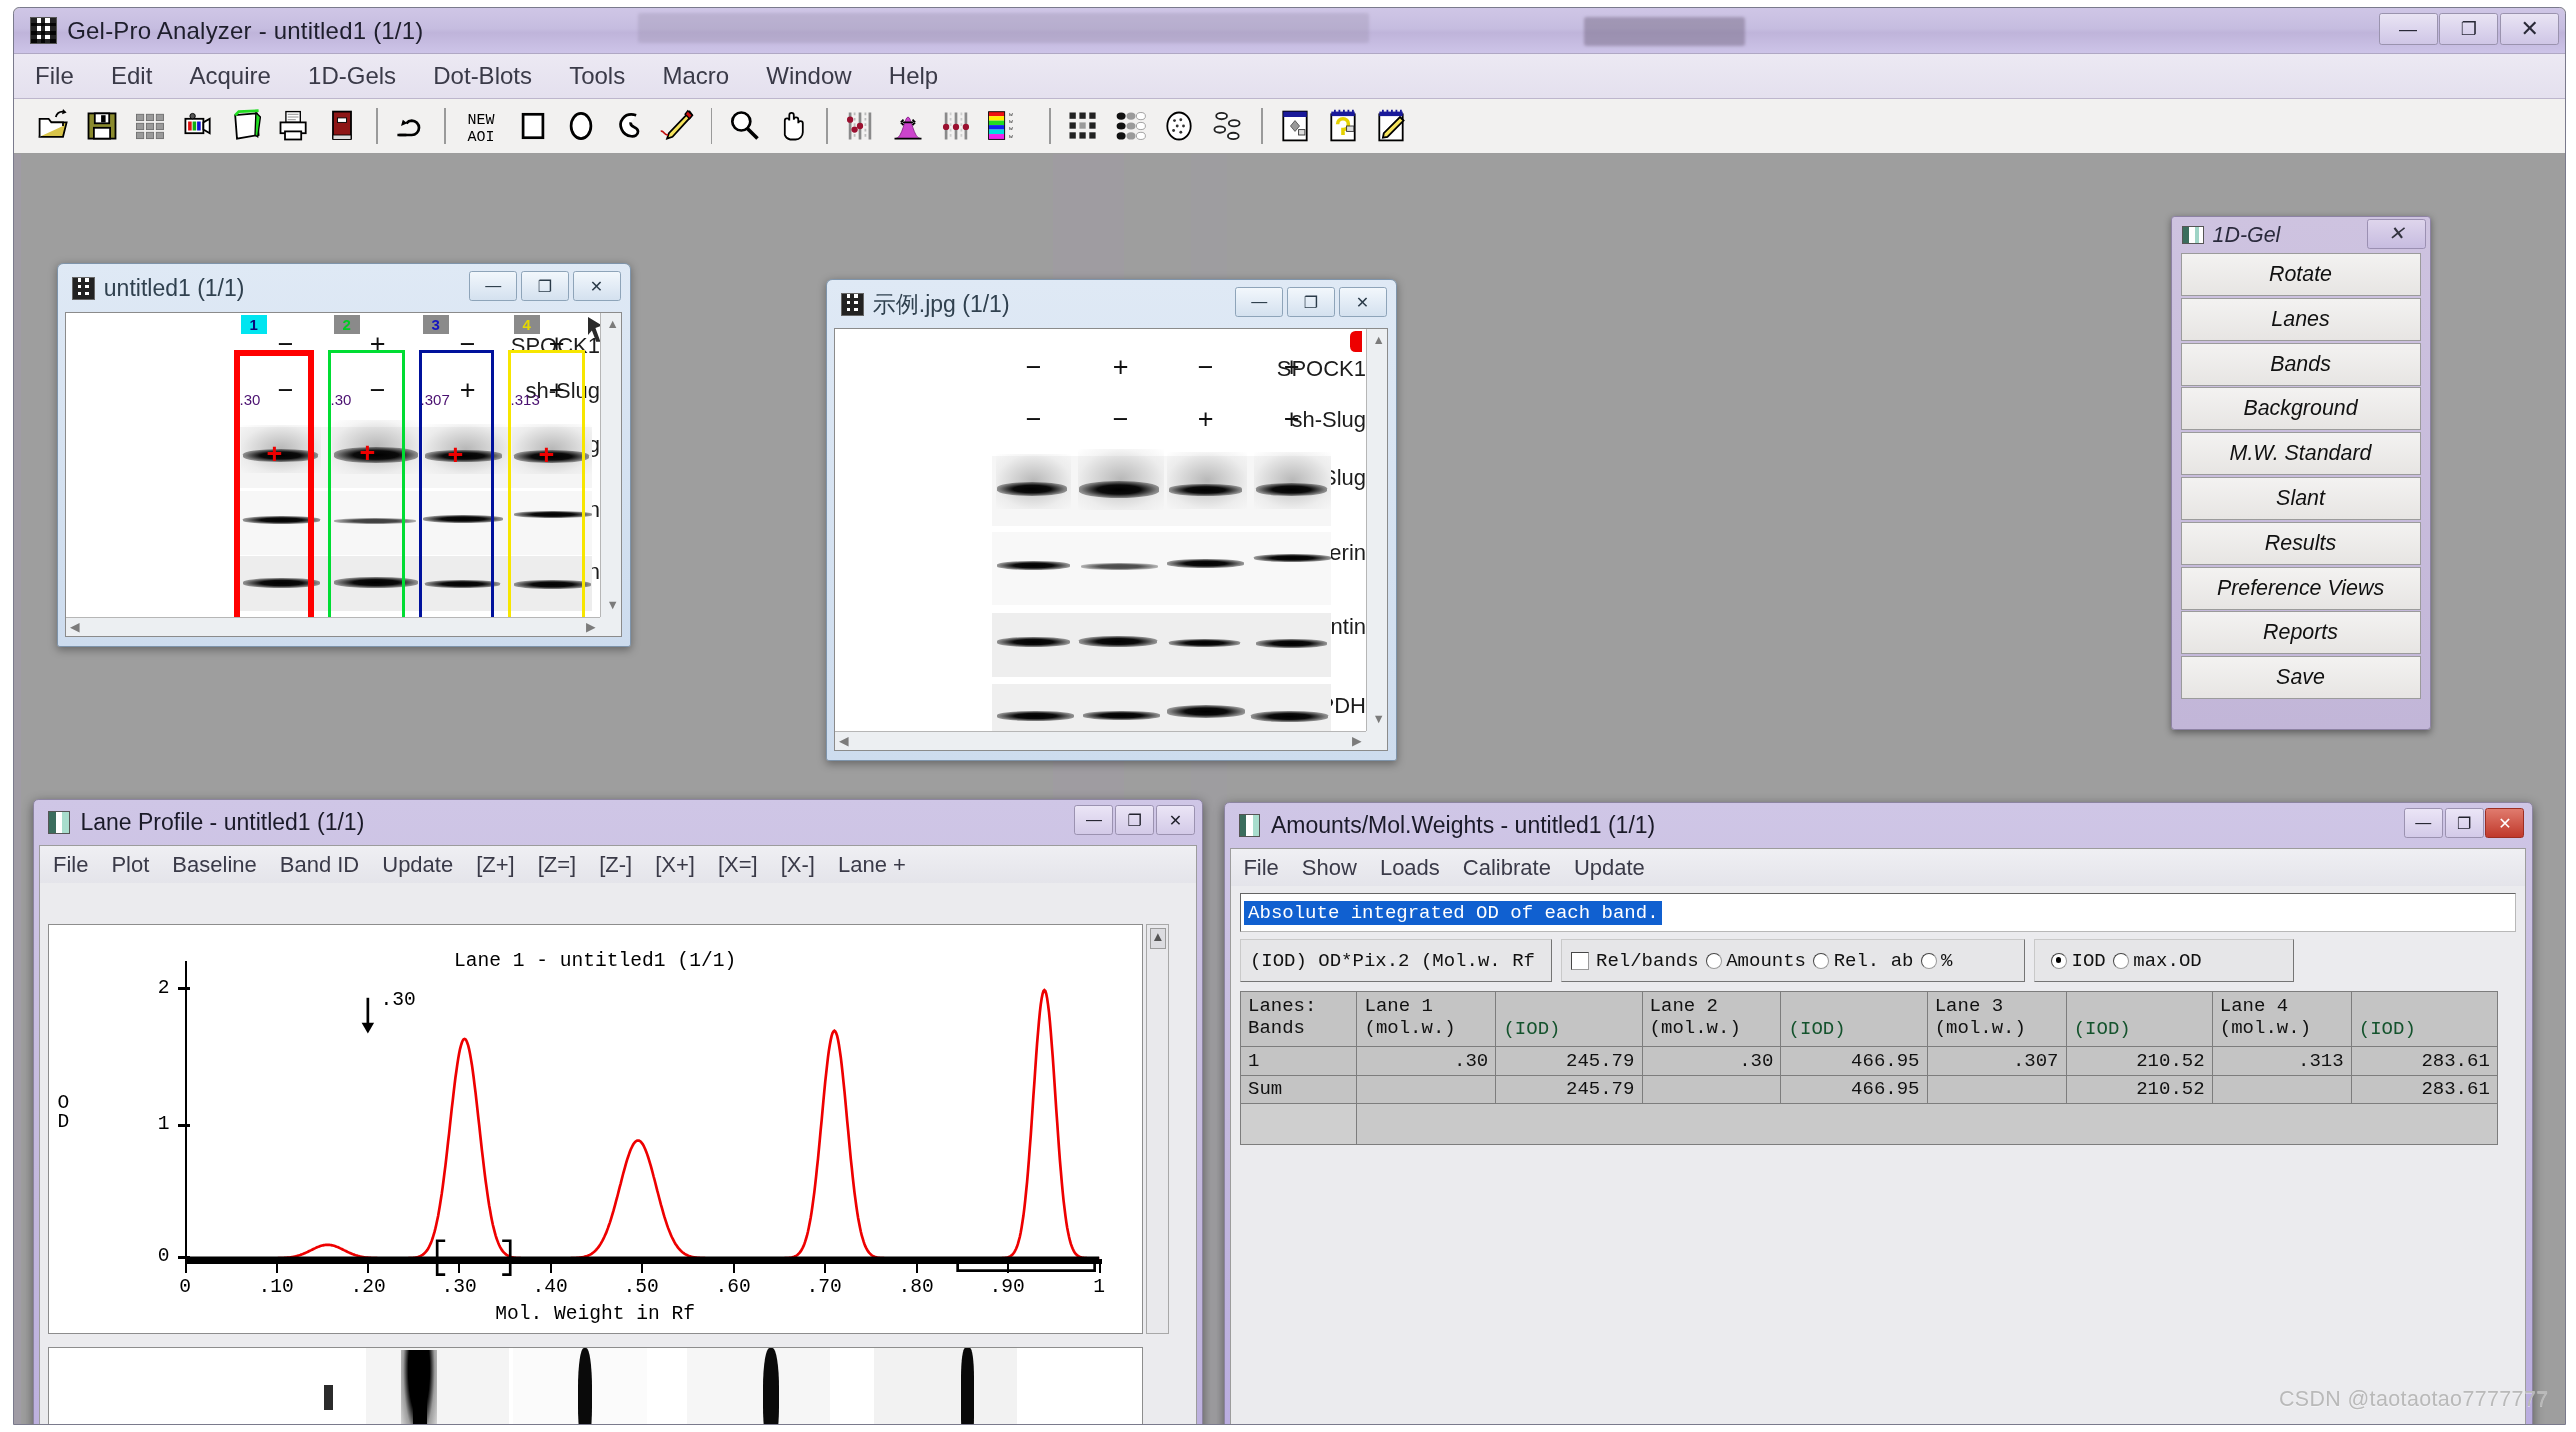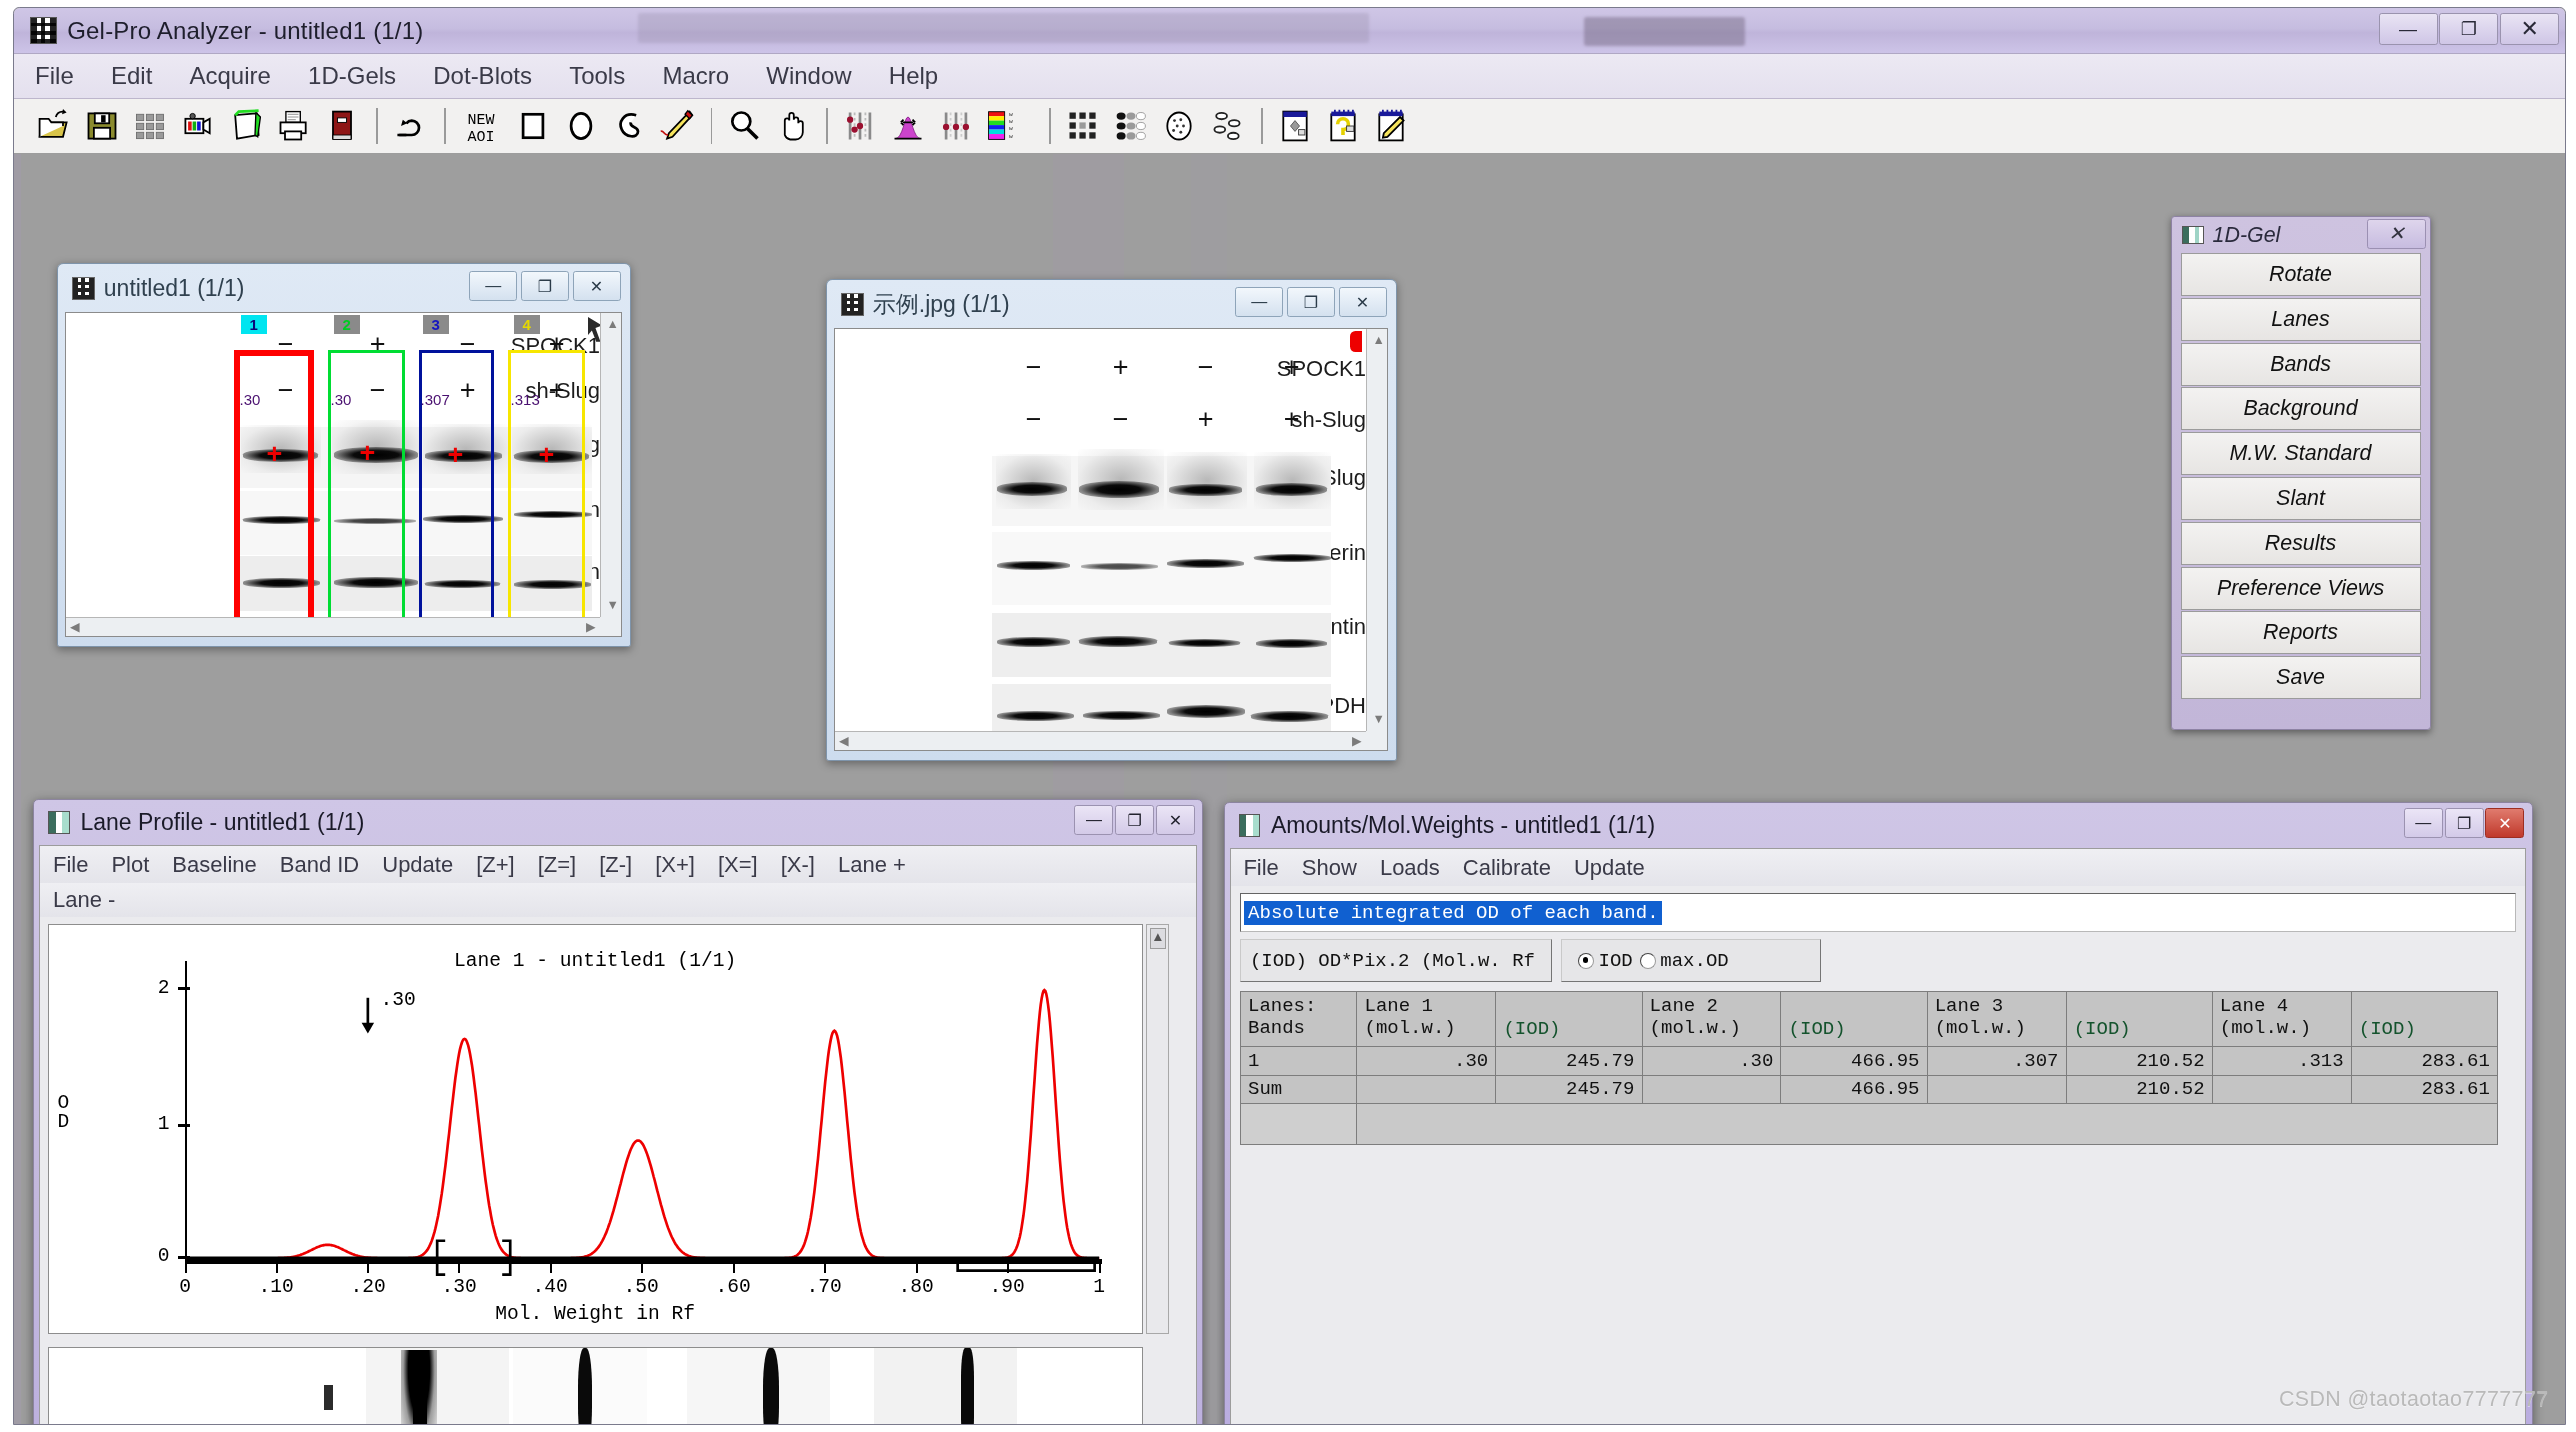--- a/index.html
+++ b/index.html
@@ -707,23 +707,20 @@
           <div class="pmenu">Baseline</div>
           <div class="pmenu">Band ID</div>
           <div class="pmenu">Update</div>
           <div class="pmenu">[Z+]</div>
           <div class="pmenu">[Z=]</div>
           <div class="pmenu">[Z-]</div>
           <div class="pmenu">[X+]</div>
           <div class="pmenu">[X=]</div>
           <div class="pmenu">[X-]</div>
           <div class="pmenu">Lane +</div>
-        </div>
-        <div class="pmenubar" style="height:34px;">
-          <div class="pmenu">Lane -</div>
         </div>
 
         <div id="chartbox" style="left:7.1px; top:78px; width:1095px; height:410px;">
           <div class="chart-title" style="top:25px;">Lane 1 - untitled1  (1/1)</div>
 
           <div class="ylab" style="left:9px; top:169px;">O<br>D</div>
 
           <div class="axis-line" style="left:136px; top:36px; width:2.7px; height:301px;"></div>
 
           <div class="axis-line" style="left:136px; top:334px; width:917px; height:4.5px;"></div>
@@ -813,20 +810,30 @@
           <div class="pmenu">Update</div>
         </div>
 
         <div class="infobar">
           <span>Absolute integrated OD of each band.</span>
         </div>
 
         <div class="optrow">
           <div class="optgrp" style="width:312px;">
             <span>(IOD)    OD*Pix.2  (Mol.w. Rf</span>
+          </div>
+          <div class="optgrp" style="width:464px;">
+            <span class="chk"></span>
+            <span>Rel/bands</span>
+            <span class="radio"></span>
+            <span>Amounts</span>
+            <span class="radio"></span>
+            <span>Rel. ab</span>
+            <span class="radio"></span>
+            <span>%</span>
           </div>
           <div class="optgrp" style="width:260px;">
             <span class="radio on"></span>
             <span>IOD</span>
             <span class="radio"></span>
             <span>max.OD</span>
           </div>
         </div>
 
         <table class="grid" style="width:1258px;">

